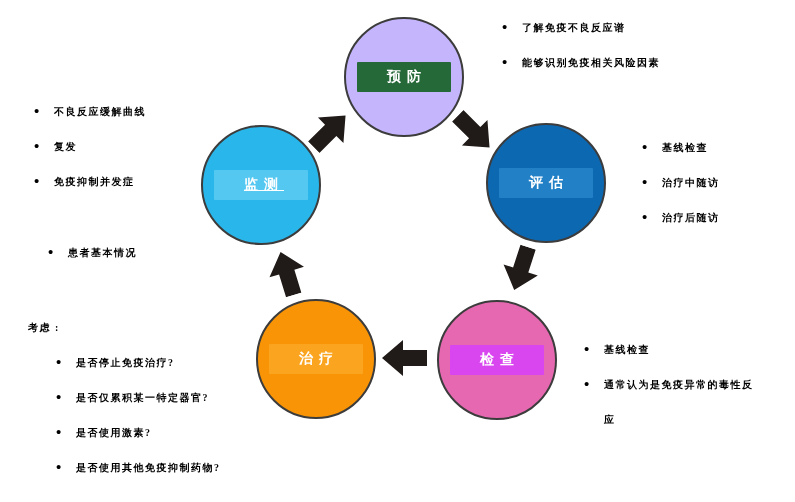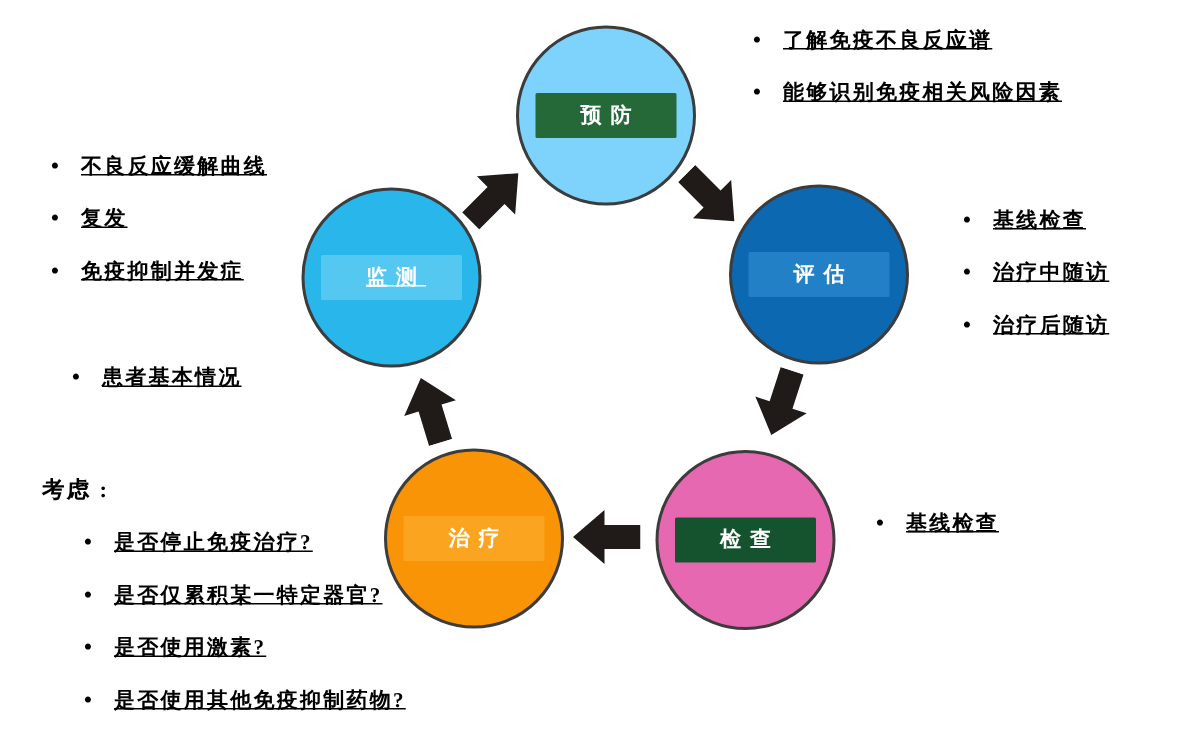--- a/index.html
+++ b/index.html
@@ -26,51 +26,51 @@
   .n-examination{left:437px;top:300px;}
   
   .arrow{position:absolute;width:46px;height:38px;}
   .a1{left:307px;top:112px;transform:rotate(-45deg);}
   .a2{left:451px;top:113px;transform:rotate(45deg);}
   .a3{left:498px;top:250px;transform:rotate(108deg);}
   .a4{left:381px;top:339px;transform:rotate(180deg);}
   .a5{left:264px;top:254px;transform:rotate(-107deg);}
   
   .blist{position:absolute;margin:0;padding:0;list-style:none;
-    font-size:14px;font-weight:600;line-height:35px;letter-spacing:1.5px;text-decoration:underline;}
+    font-size:10px;font-weight:600;line-height:35px;letter-spacing:1.5px;}
   .blist li{position:relative;padding-left:24px;white-space:nowrap;margin:0;}
   .blist li::before{content:"\2022";position:absolute;left:4px;top:0;font-size:15px;letter-spacing:0;}
   .l-prevention{left:498px;top:10px;}
   .l-assessment{left:638px;top:130px;}
   .l-examination{left:580px;top:332px;}
   .l-examination li.wrap{white-space:normal;width:160px;}
   .l-monitoring{left:30px;top:94px;}
   .l-monitoring2{left:44px;top:235px;}
   .l-treatment{left:52px;top:345px;}
   .indent-sm{margin-left:8px !important;}
   .section-header{
-    position:absolute;left:28px;top:310px;font-size:15px;font-weight:bold;
+    position:absolute;left:28px;top:310px;font-size:10px;font-weight:bold;
     line-height:35px;letter-spacing:1.5px;
   }
 </style>
 </head>
 <body>
 
 <div class="stage">
 
-  <div class="node n-prevention" style="background-color: #7dd3fc;">
+  <div class="node n-prevention" style="background-color: #c4b5fd;">
     <div class="node-label" style="background-color: rgb(38, 105, 57);">预防</div>
   </div>
 
   <div class="node n-assessment" style="background-color: rgb(13, 104, 178);">
     <div class="node-label" style="background-color: rgb(33, 128, 198);">评估</div>
   </div>
 
   <div class="node n-examination" style="background-color: rgb(230, 104, 176);">
-    <div class="node-label" style="background-color: #14532d;">检查</div>
+    <div class="node-label" style="background-color: #d946ef;">检查</div>
   </div>
 
   <div class="node n-treatment" style="background-color: rgb(248, 148, 6);">
     <div class="node-label" style="background-color: rgb(251, 164, 31);">治疗</div>
   </div>
 
   <div class="node n-monitoring" style="background-color: rgb(41, 183, 235);">
     <div class="node-label" style="background-color: rgb(85, 200, 241); text-decoration: underline;">监测</div>
   </div>
 
@@ -96,20 +96,21 @@
   </ul>
 
   <ul class="blist l-assessment">
     <li>基线检查</li>
     <li>治疗中随访</li>
     <li>治疗后随访</li>
   </ul>
 
   <ul class="blist l-examination">
     <li>基线检查</li>
+    <li class="wrap">通常认为是免疫异常的毒性反应</li>
   </ul>
 
   <ul class="blist l-monitoring">
     <li>不良反应缓解曲线</li>
     <li>复发</li>
     <li>免疫抑制并发症</li>
   </ul>
 
   <ul class="blist l-monitoring2">
     <li>患者基本情况</li>

